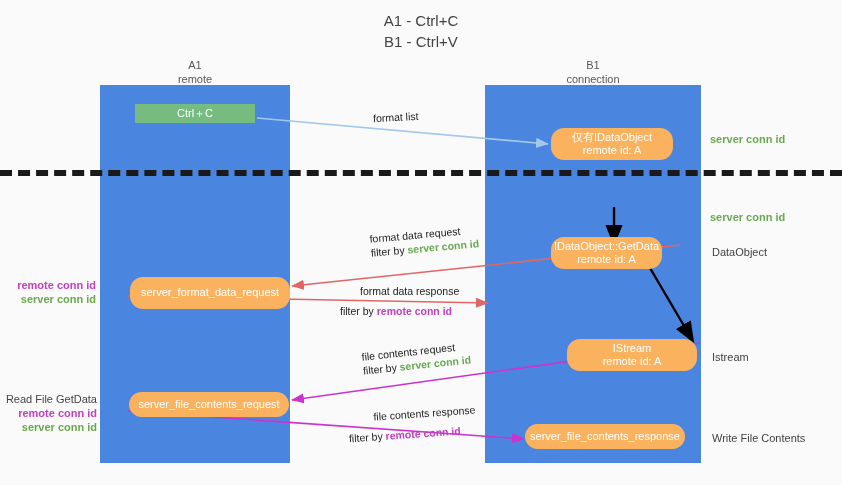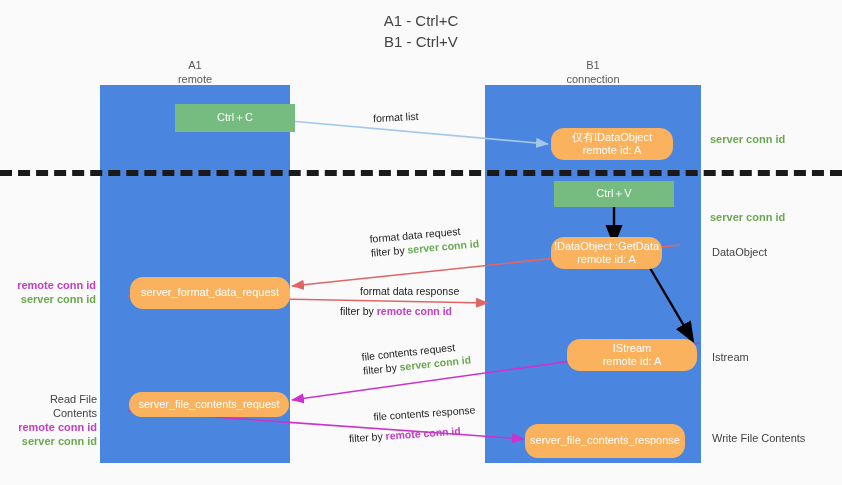--- a/index.html
+++ b/index.html
@@ -126,41 +126,40 @@
 
     <line x1="128" y1="296" x2="488" y2="303" stroke="#e06666" stroke-width="1.6" marker-end="url(#ah-red)"></line>
 
     <line x1="650" y1="268" x2="690" y2="336" stroke="#000000" stroke-width="2.4" marker-end="url(#ah-black)"></line>
 
     <line x1="700" y1="343" x2="292" y2="400" stroke="#cc33cc" stroke-width="1.6" marker-end="url(#ah-magenta)"></line>
 
     <line x1="128" y1="411" x2="524" y2="439" stroke="#cc33cc" stroke-width="1.6" marker-end="url(#ah-magenta)"></line>
   </svg>
 
-  <div class="node green" style="left:135px; top:104px; width:120px; height:28px;margin-left:40px;">Ctrl＋C</div>
+  <div class="node green" style="left:135px; top:104px; width:120px; height:19px;">Ctrl＋C</div>
 
   <div class="node orange" style="left:551px; top:128px; width:122px; height:32px;">仅有IDataObject
 remote id: A</div>
 
   <div class="dashline" style="top:170px;"></div>
 
-  <div class="node green" style="left:554px; top:181px; width:120px; height:26px;">Ctrl＋V</div>
 
   <div class="node orange" style="left:551px; top:237px; width:111px; height:32px;">IDataObject::GetData
 remote id: A</div>
 
   <div class="node orange" style="left:130px; top:277px; width:160px; height:32px;">server_format_data_request</div>
 
 
   <div class="node orange" style="left:567px; top:339px; width:130px; height:32px;">IStream
 remote id: A</div>
 
   <div class="node orange" style="left:129px; top:392px; width:160px; height:25px;">server_file_contents_request</div>
 
-  <div class="node orange" style="left:525px; top:424px; width:160px; height:34px;">server_file_contents_response</div>
+  <div class="node orange" style="left:525px; top:424px; width:160px; height:25px;">server_file_contents_response</div>
 
   <div class="edge-label" style="left:373px; top:110px; transform:rotate(-3deg);">
     <div>format list</div>
   </div>
 
   <div class="edge-label" style="left:370px; top:227px; transform:rotate(-5deg);">
     <div>format data request</div>
     <div><span>filter by </span><span class="green-t">server conn id</span></div>
   </div>
 
@@ -178,21 +177,21 @@
     <div>file contents response</div>
     <div style="margin-top:6px; margin-left:-26px;"><span>filter by </span><span class="purple-t">remote conn id</span></div>
   </div>
 
   <div class="side-label" style="left:8px; top:278px; width:88px; text-align:right;">
     <div class="purple-t">remote conn id</div>
     <div class="green-t">server conn id</div>
   </div>
 
   <div class="side-label" style="left:5px; top:392px; width:92px; text-align:right;">
-    <div class="plain-t">Read File Contents</div>
+    <div class="plain-t">Read File GetData</div>
     <div class="purple-t">remote conn id</div>
     <div class="green-t">server conn id</div>
   </div>
 
   <div class="side-label green-t" style="left:710px; top:132px; color:#6aa84f; font-weight:bold;">server conn id</div>
 
   <div class="side-label green-t" style="left:710px; top:210px; color:#6aa84f; font-weight:bold;">server conn id</div>
 
   <div class="side-label" style="left:712px; top:245px;">DataObject</div>
 

